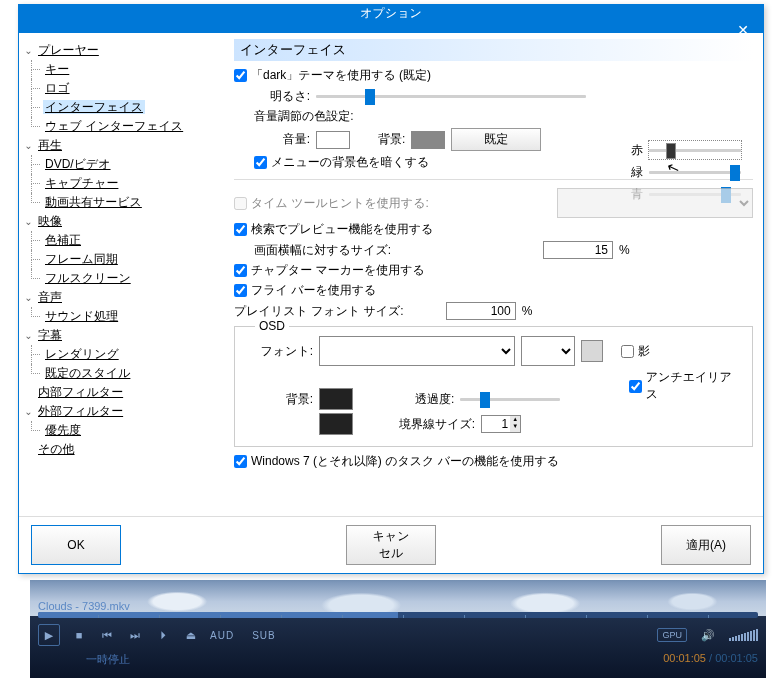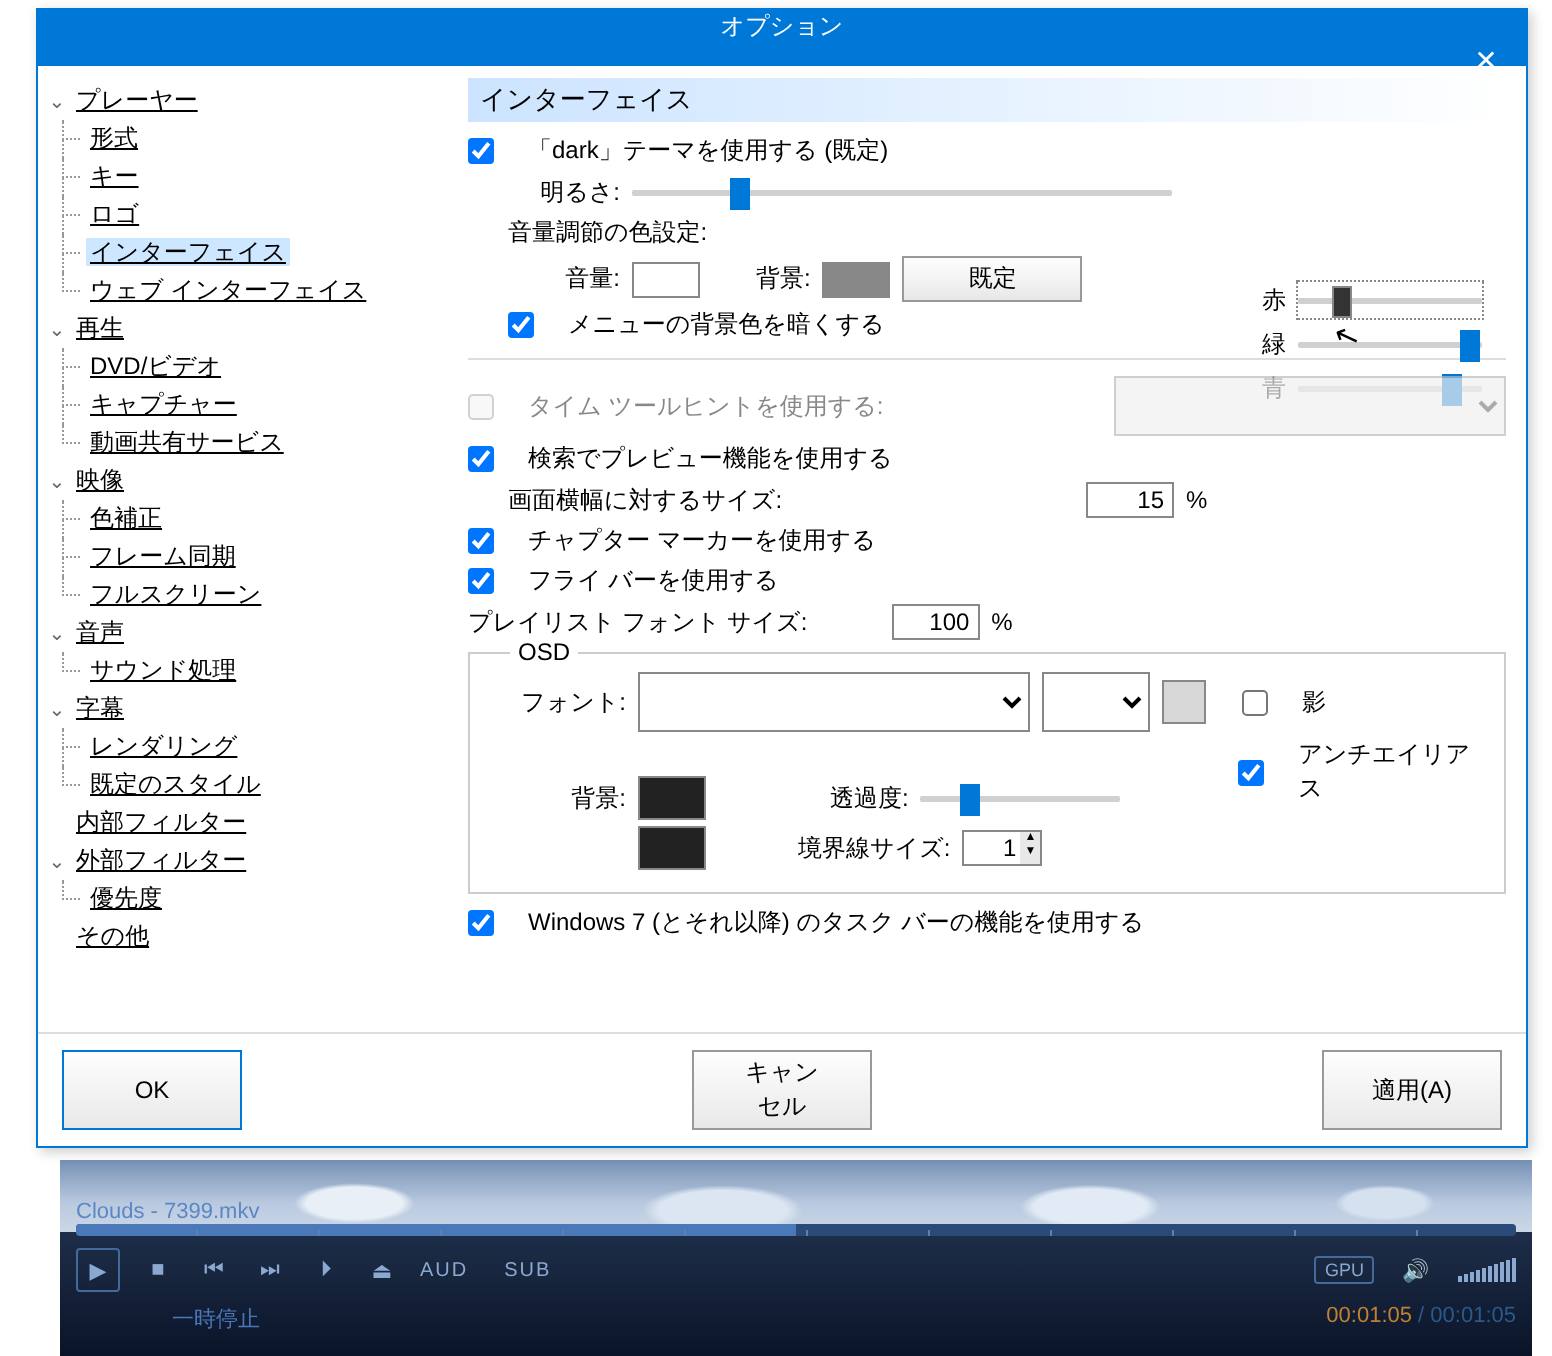--- a/index.html
+++ b/index.html
@@ -40,35 +40,35 @@
 .tree-children .tree-item::before{content:"";position:absolute;left:-8px;top:0;bottom:50%;width:8px;border-left:1px dotted #999;border-bottom:1px dotted #999;}
 .tree-children .tree-item:not(:last-child)::after{content:"";position:absolute;left:-8px;top:50%;bottom:0;border-left:1px dotted #999;}
 .tree-item.selected span.lbl { background: #cce7ff; }
 .tree-item .lbl{padding:0 2px;text-decoration:underline;}
 
 
 .content { flex: 1; padding: 6px 10px 6px 10px; font-size: 12px; overflow: auto; }
 .section-title { background: linear-gradient(to right, #cce4ff, #fff); padding: 2px 6px; font-size: 13px; margin-bottom: 6px; }
 .row { display: flex; align-items: center; margin: 3px 0; gap: 6px; }
 .row.indent { padding-left: 20px; }
-.chk { display: flex; align-items: center; gap: 17px; }
+.chk { display: flex; align-items: center; gap: 4px; }
 .chk input { width:13px;height:13px;}
 .chk.disabled { color:#888; }
 label.lbl { min-width: 56px; text-align:right;}
 .slider-track { flex:1; height:18px; position:relative;}
 .slider-track .track{position:absolute;top:8px;left:0;right:0;height:3px;background:#d0d0d0;border-radius:1px;}
 .slider-thumb { position:absolute; top:2px; width:10px; height:16px; background:#0078d7; }
 .slider-thumb.dark{background:#333;border:1px solid #888;}
 .colorbox { width:34px;height:18px;border:1px solid #888;background:#fff;}
 .colorbox.gray{background:#888;}
 .colorbox.near-black{background:#222;height:22px;}
 .colorbox.font{width:22px;height:22px;background:#d8d8d8;}
 .btn { border:1px solid #999; background:linear-gradient(#fefefe,#e8e8e8); padding:2px 20px; font-size:12px;}
 .btn.default{border:1px solid #0078d7;}
-.num-input { width:44px; border:1px solid #888; padding:1px 4px; text-align:right; font-size:12px;}
+.num-input { width:70px; border:1px solid #888; padding:1px 4px; text-align:right; font-size:12px;}
 .select { border:1px solid #888; padding:14px 4px; font-size:12px; background:#fff; height:22px;}
 .select.wide{width:196px;}
 .select.disabled{background:#f0f0f0;color:#888;border-color:#bbb;}
 .rgb { position:absolute; right:14px; top:104px; width:118px; font-size:12px;}
 .rgb .r{display:flex;align-items:center;gap:4px;margin:4px 0;}
 .rgb .r .lbl2{width:14px;}
 .rgb .slider-track{width:92px;flex:none;}
 .cursor { position:absolute; top:22px; left:36px; font-size:15px; transform:rotate(-20deg);}
 .fieldset { border:1px solid #ccc; margin:6px 0; padding:6px 8px 8px 8px; position:relative;}
 .fieldset .legend{position:absolute;top:-8px;left:20px;background:#fff;padding:0 4px;font-size:12px;}
@@ -123,21 +123,20 @@
 <div class="dialog">
   <div class="titlebar">
     <span>オプション</span>
     <span class="close">✕</span>
   </div>
   <div class="dialog-body">
 
     <div class="tree">
       <div class="tree-item"><span class="tree-toggle">⌄</span><span class="lbl">プレーヤー</span></div>
       <div class="tree-children">
-        <div class="tree-item"><span class="lbl">形式</span></div>
         <div class="tree-item"><span class="lbl">キー</span></div>
         <div class="tree-item"><span class="lbl">ロゴ</span></div>
         <div class="tree-item selected"><span class="lbl">インターフェイス</span></div>
         <div class="tree-item"><span class="lbl">ウェブ インターフェイス</span></div>
       </div>
       <div class="tree-item"><span class="tree-toggle">⌄</span><span class="lbl">再生</span></div>
       <div class="tree-children">
         <div class="tree-item"><span class="lbl">DVD/ビデオ</span></div>
         <div class="tree-item"><span class="lbl">キャプチャー</span></div>
         <div class="tree-item"><span class="lbl">動画共有サービス</span></div>

